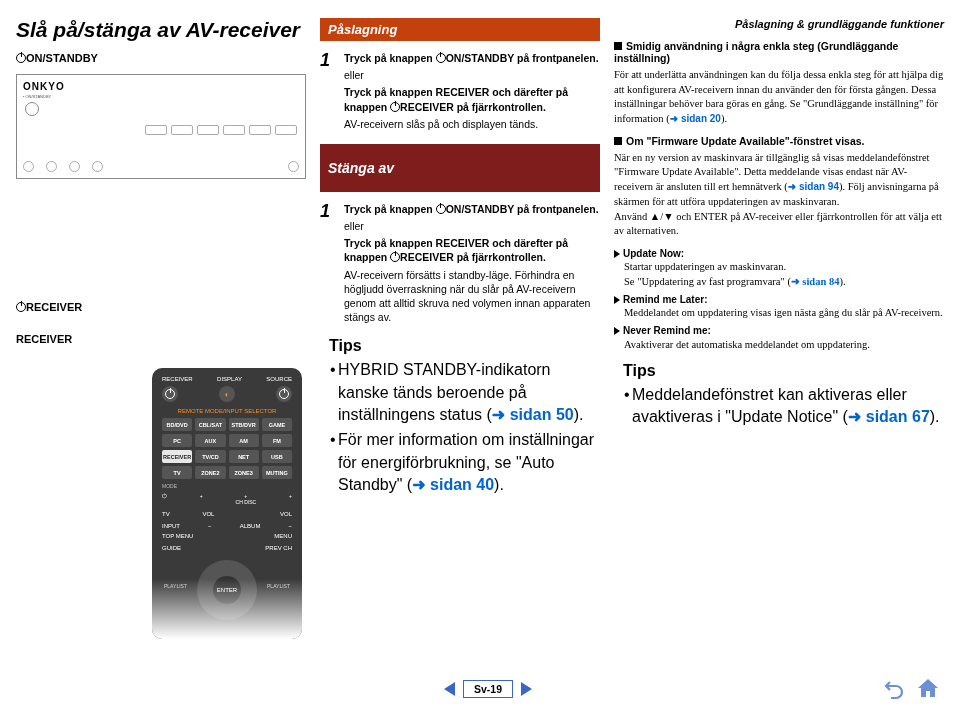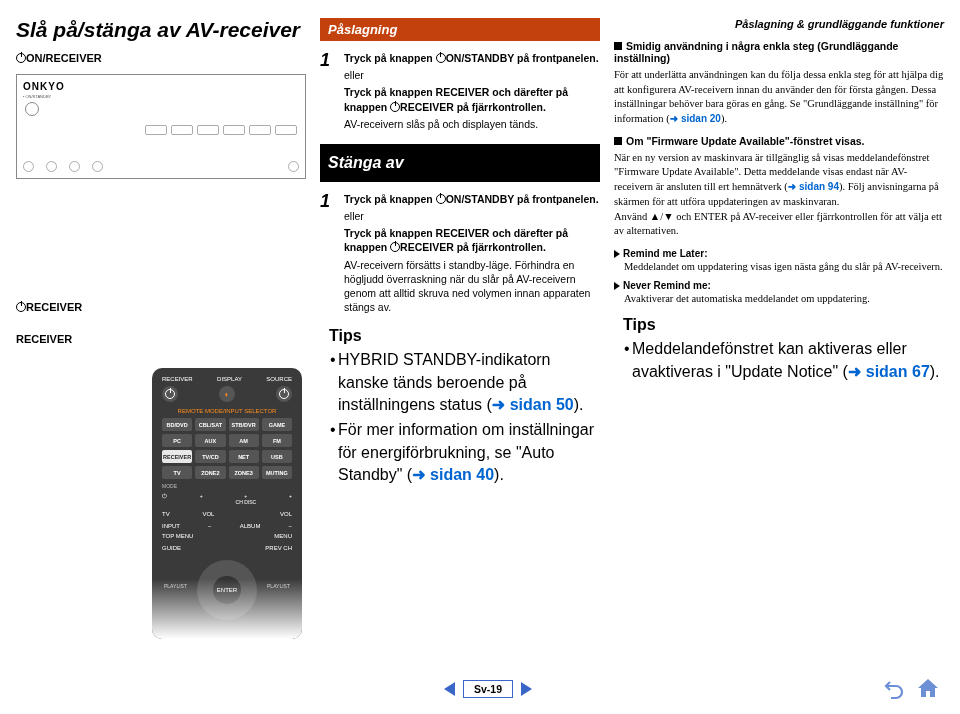--- a/index.html
+++ b/index.html
@@ -131,26 +131,26 @@
   .section-head {
     background: #c2410c;
     color: #fff;
     font-style: italic;
     font-weight: bold;
     font-size: 13px;
     padding: 4px 8px;
     margin-bottom: 10px;
   }
   .section-sub {
-    background: #000000;
+    background: #7f1d1d;
     color: #fff;
     font-style: italic;
     font-weight: bold;
-    font-size: 16px;
-    padding: 10px 8px;
+    font-size: 14px;
+    padding: 16px 8px;
     margin: 10px 0 10px 0;
   }
   .step {
     display: flex;
     gap: 8px;
     margin-bottom: 6px;
     font-size: 10.5px;
   }
   .step-num {
     font-size: 18px;
@@ -233,21 +233,21 @@
   }
 </style>
 </head>
 <body>
 
 <div class="page">
 
   <div class="col-left">
     <h1>Slå på/stänga av AV-receiver</h1>
     <div class="label-standby">
-      <span class="power-icon"></span><span>ON/RECEIVER</span>
+      <span class="power-icon"></span><span>ON/STANDBY</span>
     </div>
 
     <div class="receiver-panel">
       <div><span class="logo">ONKYO</span></div>
       <div style="margin-top:2px; font-size:4px;">• ON/STANDBY</div>
       <span class="pcircle"></span>
       <div style="position:absolute; top:50px; left:6px; right:6px; display:flex; gap:2px; justify-content:flex-end;">
         <span class="small-btn"></span>
           <span class="small-btn"></span>
           <span class="small-btn"></span>
@@ -377,20 +377,25 @@
 
     <div class="sqitem"><span class="sq"></span><span>Smidig användning i några enkla steg (Grundläggande inställning)</span></div>
     <div class="body-text"><span class="serif">För att underlätta användningen kan du följa dessa enkla steg för att hjälpa dig att konfigurera AV-receivern innan du använder den för första gången. Dessa inställningar behöver bara göras en gång. Se "Grundläggande inställning" för information (</span><span class="arrow-blue">➜ </span><span class="link-blue">sidan 20</span><span class="serif">).</span></div>
 
     <div class="sqitem"><span class="sq"></span><span>Om "Firmware Update Available"-fönstret visas.</span></div>
     <div class="body-text">
       <span class="serif">När en ny version av maskinvara är tillgänglig så visas meddelandefönstret "Firmware Update Available". Detta meddelande visas endast när AV-receivern är ansluten till ert hemnätverk (</span><span class="arrow-blue">➜ </span><span class="link-blue">sidan 94</span><span class="serif">). Följ anvisningarna på skärmen för att utföra uppdateringen av maskinvaran.</span><br>
       <span class="serif">Använd ▲/▼ och ENTER på AV-receiver eller fjärrkontrollen för att välja ett av alternativen.</span>
     </div>
 
+    <div class="sub-bullet">
+      <span class="tri"></span><span class="item-head">Update Now:</span>
+      <span class="desc">Startar uppdateringen av maskinvaran.</span>
+      <span class="desc"><span>Se "Uppdatering av fast programvara" (</span><span class="arrow-blue">➜ </span><span class="link-blue">sidan 84</span><span>).</span></span>
+    </div>
     <div class="sub-bullet" style="margin-top:4px">
       <span class="tri"></span><span class="item-head">Remind me Later:</span>
       <span class="desc">Meddelandet om uppdatering visas igen nästa gång du slår på AV-receivern.</span>
     </div>
     <div class="sub-bullet" style="margin-top:4px">
       <span class="tri"></span><span class="item-head">Never Remind me:</span>
       <span class="desc">Avaktiverar det automatiska meddelandet om uppdatering.</span>
     </div>
 
     <div class="tips-head">Tips</div>

